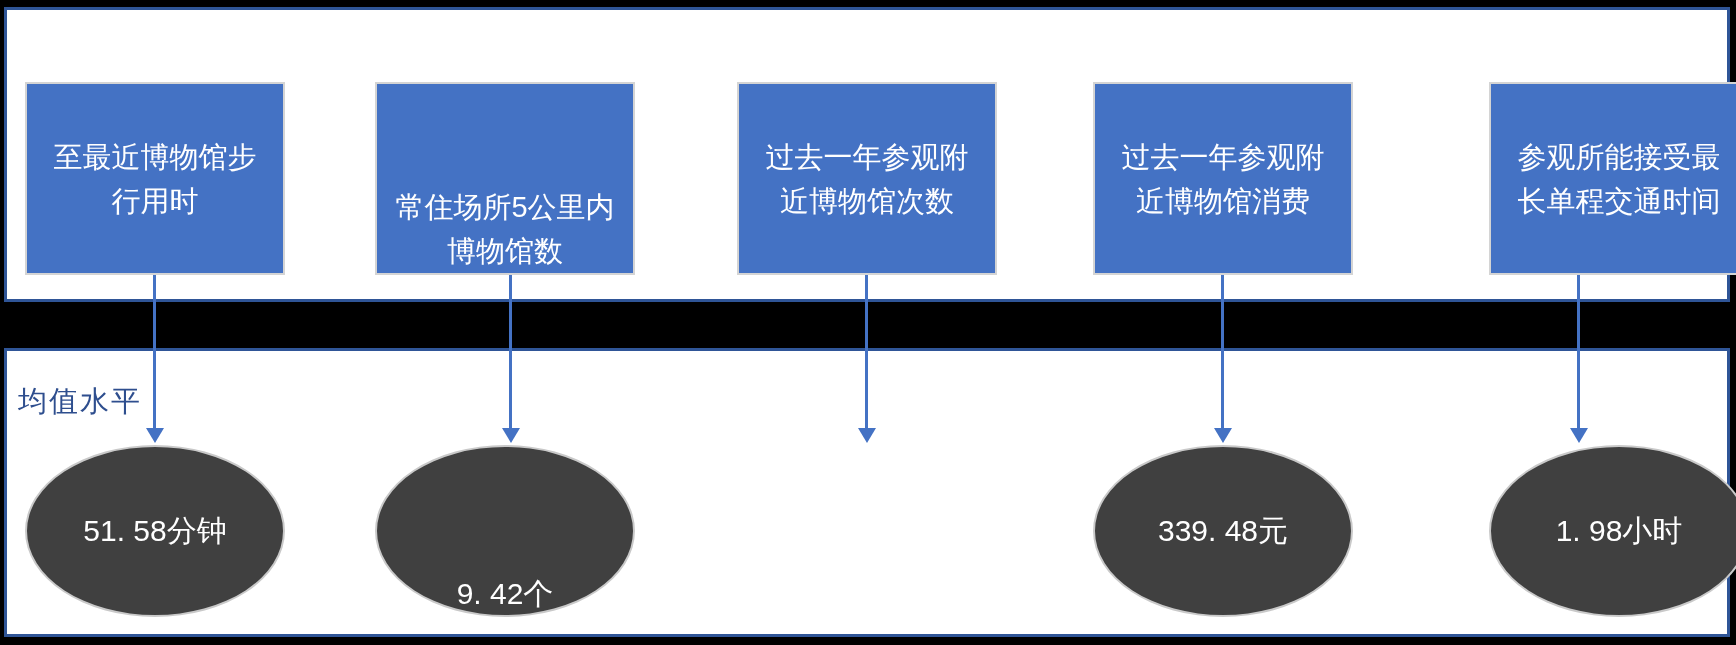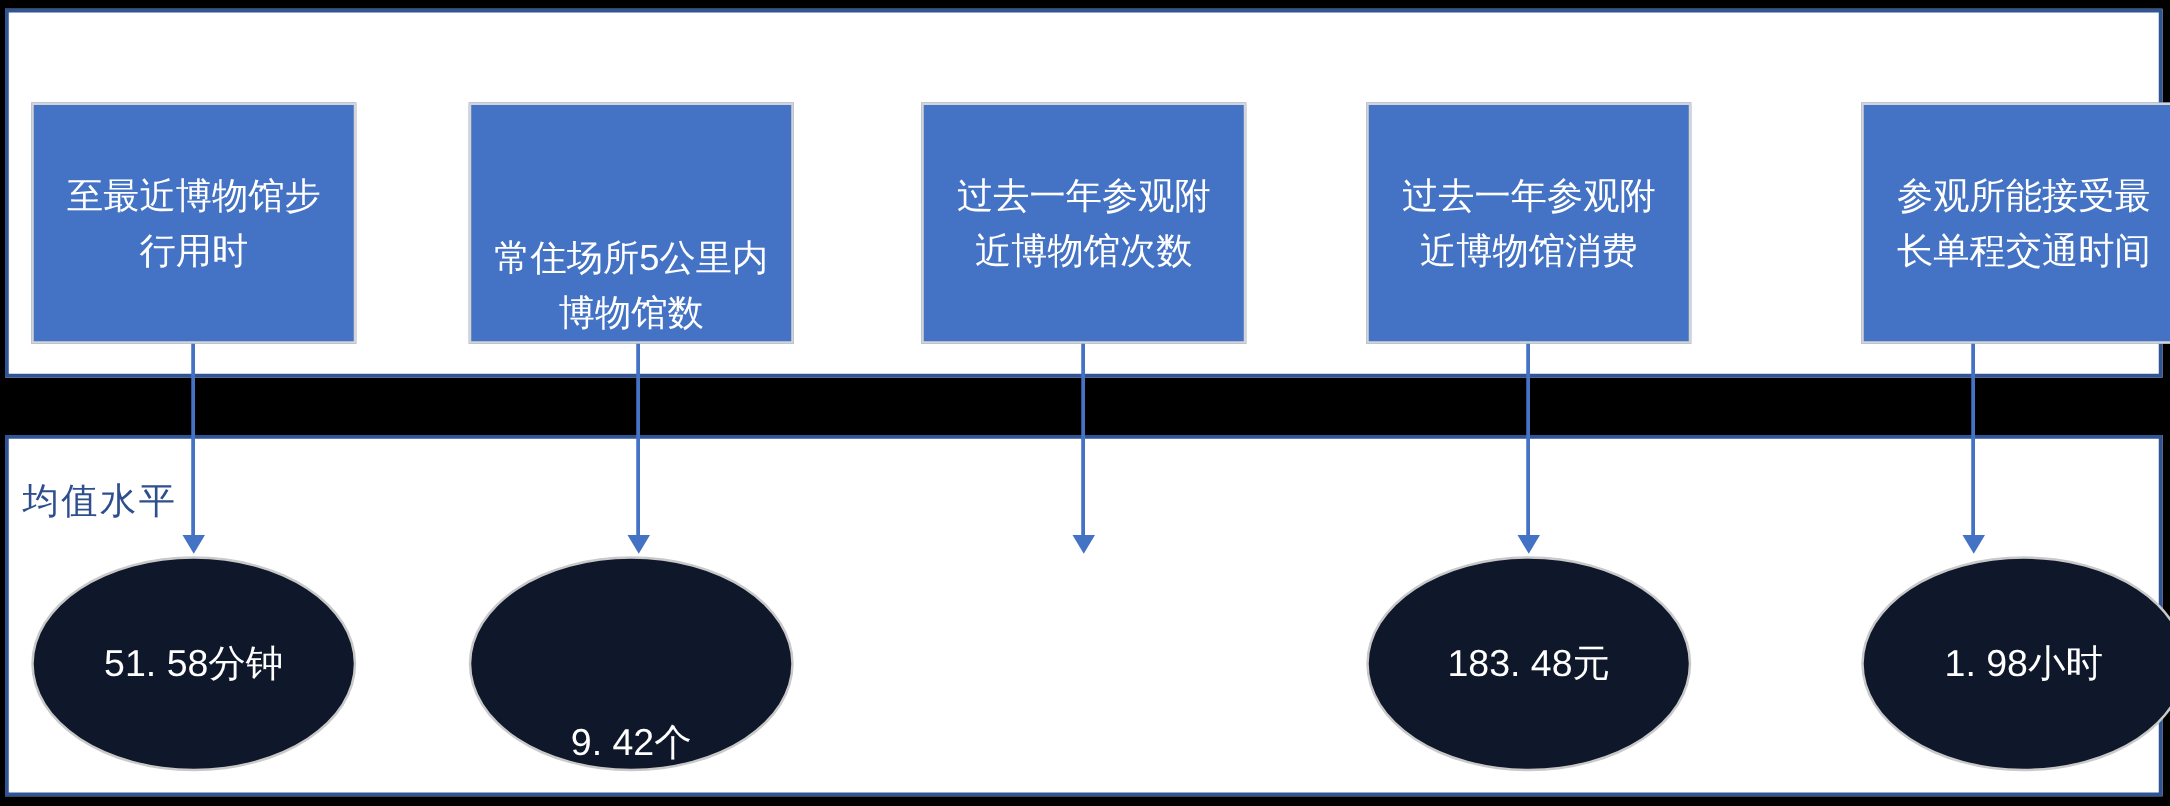--- a/index.html
+++ b/index.html
@@ -61,21 +61,21 @@
     font-size: 29px;
     line-height: 44px;
     text-align: center;
     white-space: pre-line;
   }
   .m-ellipse {
     position: absolute;
     top: 445px;
     width: 260px; height: 172px;
     box-sizing: border-box;
-    background: #0f172a;
+    background: #404040;
     border: 2px solid #C9C9C9;
     border-radius: 50%;
     display: flex;
     align-items: center;
     justify-content: center;
     z-index: 2;
   }
   .m-ellipse .m-value {
     color: #ffffff;
     font-size: 30px;
@@ -159,21 +159,21 @@
 
   <div class="f-box col-4">
     <span class="f-label">过去一年参观附
 近博物馆消费</span>
   </div>
   <div class="connector ar-4">
     <div class="line"></div>
     <div class="head"></div>
   </div>
   <div class="m-ellipse col-4">
-    <span class="m-value">183. 48元</span>
+    <span class="m-value">339. 48元</span>
   </div>
 
   <div class="f-box col-5">
     <span class="f-label">参观所能接受最
 长单程交通时间</span>
   </div>
   <div class="connector ar-5">
     <div class="line"></div>
     <div class="head"></div>
   </div>

